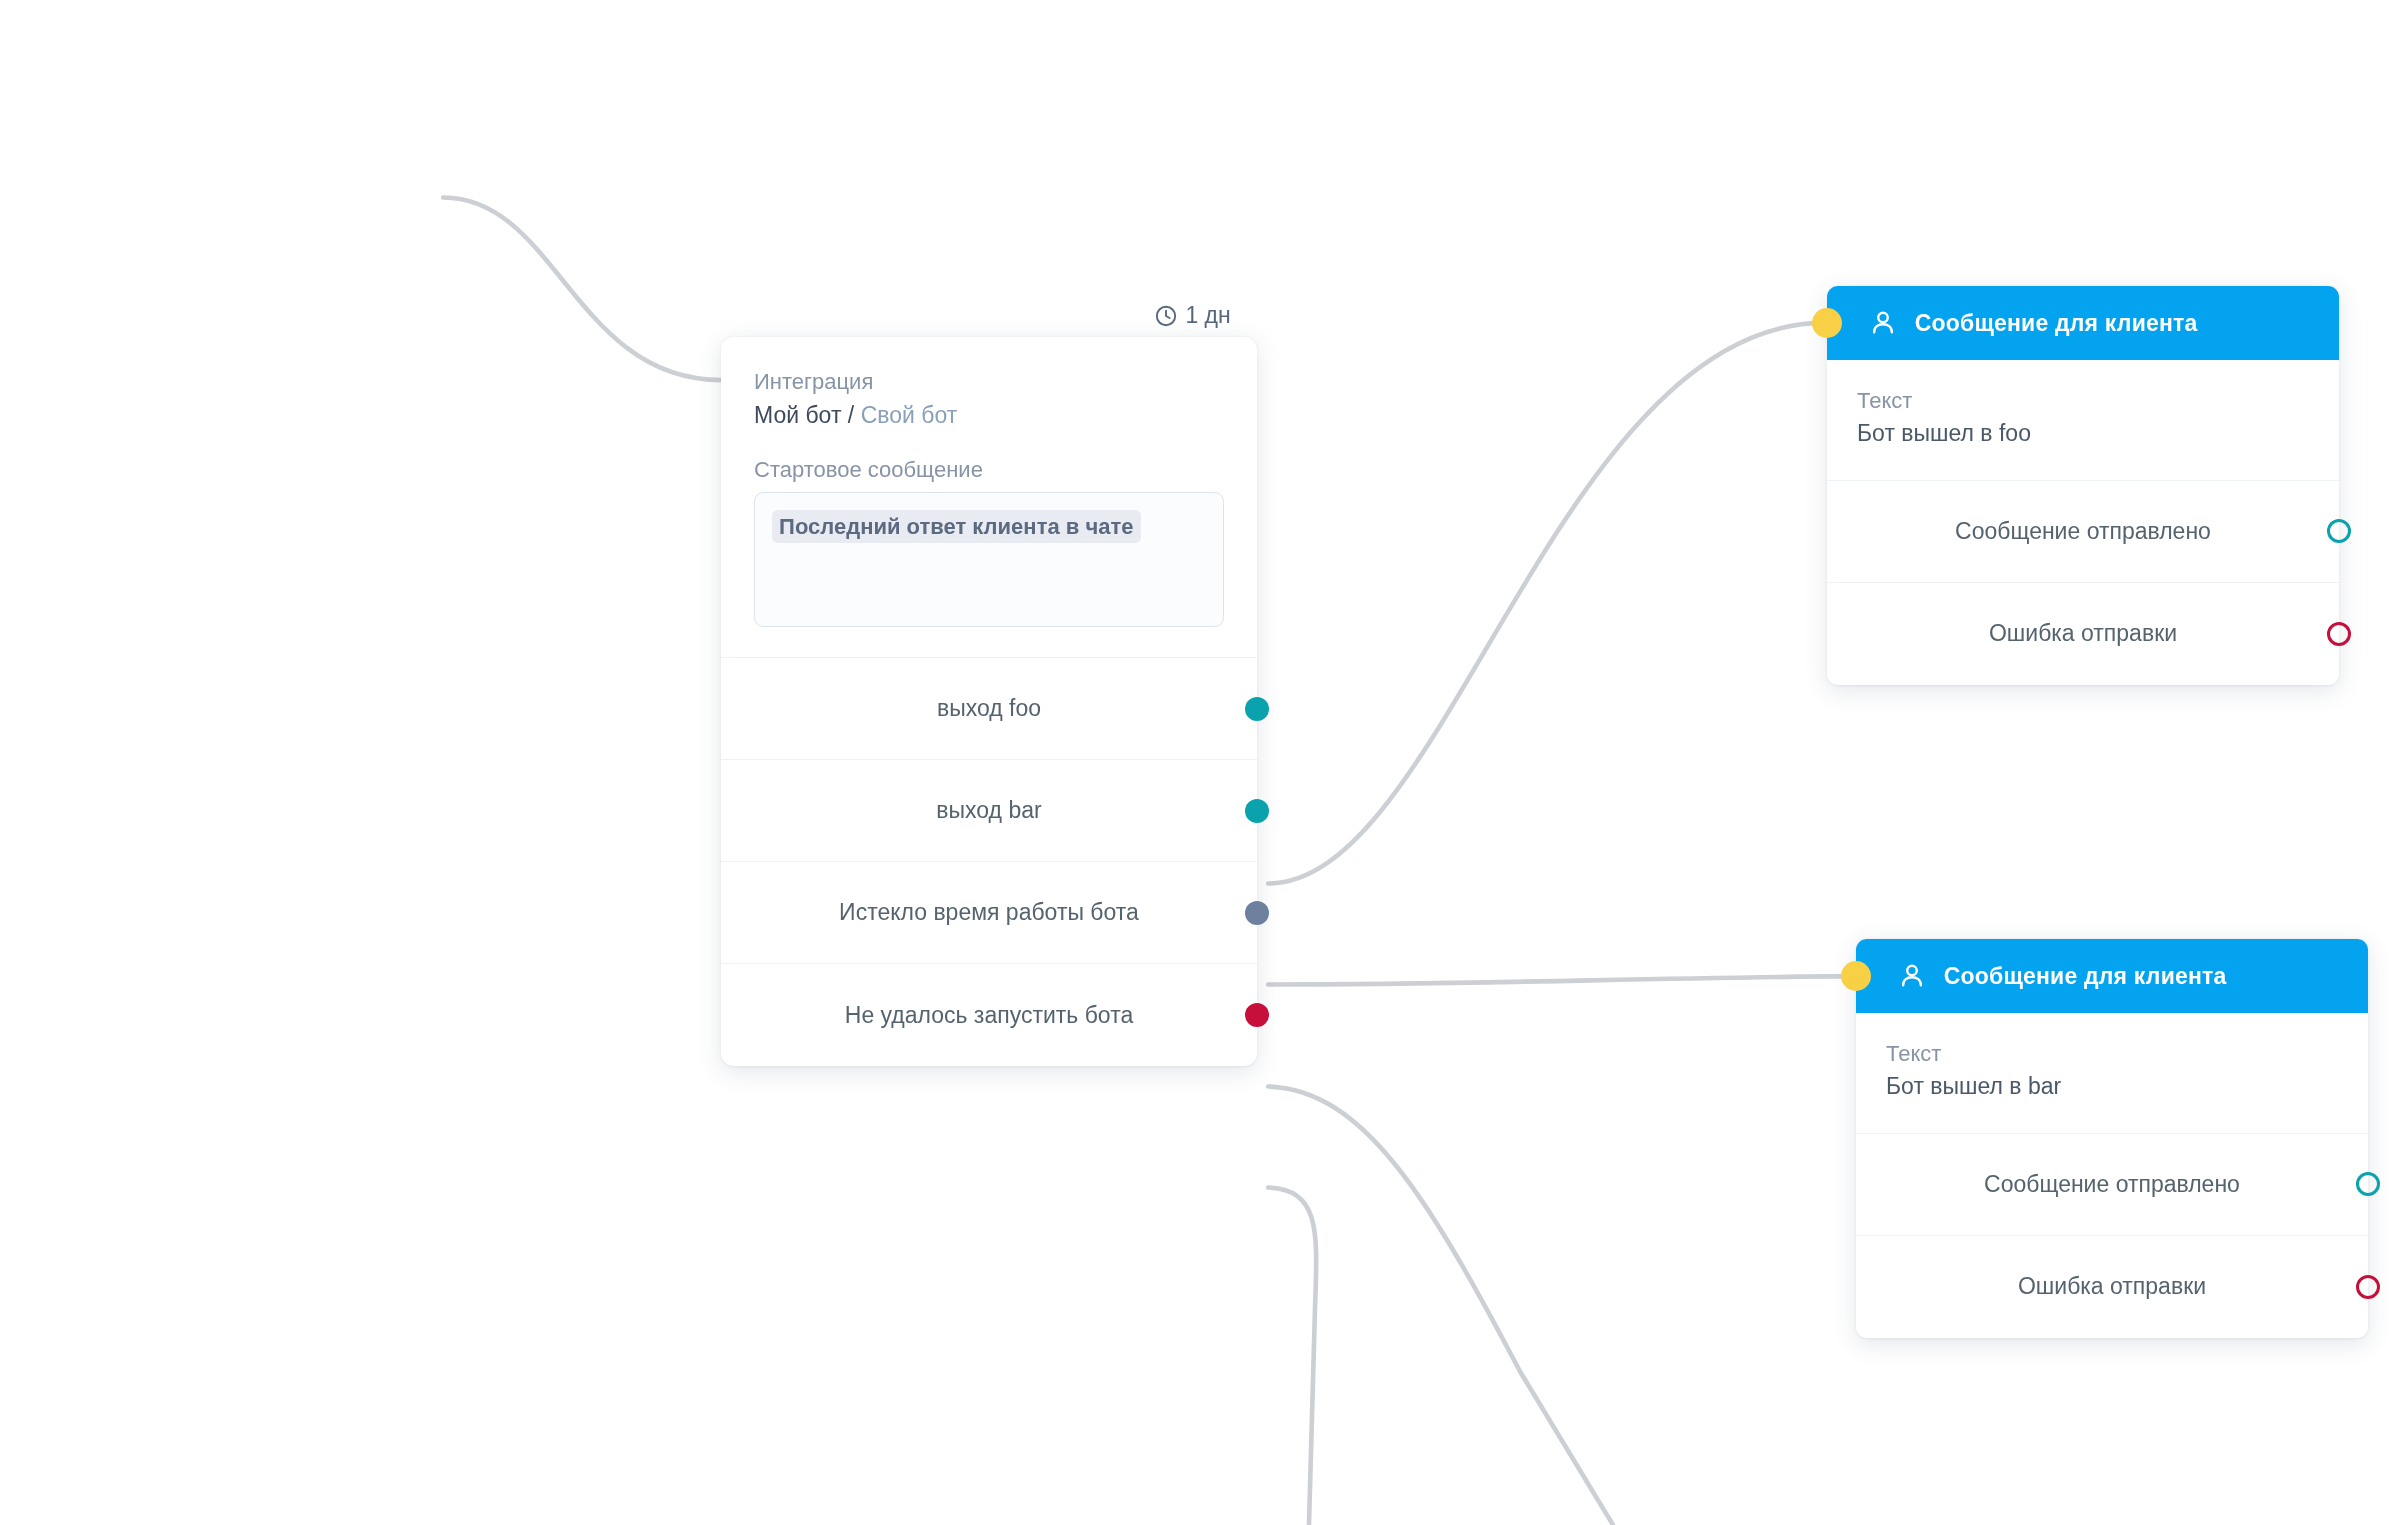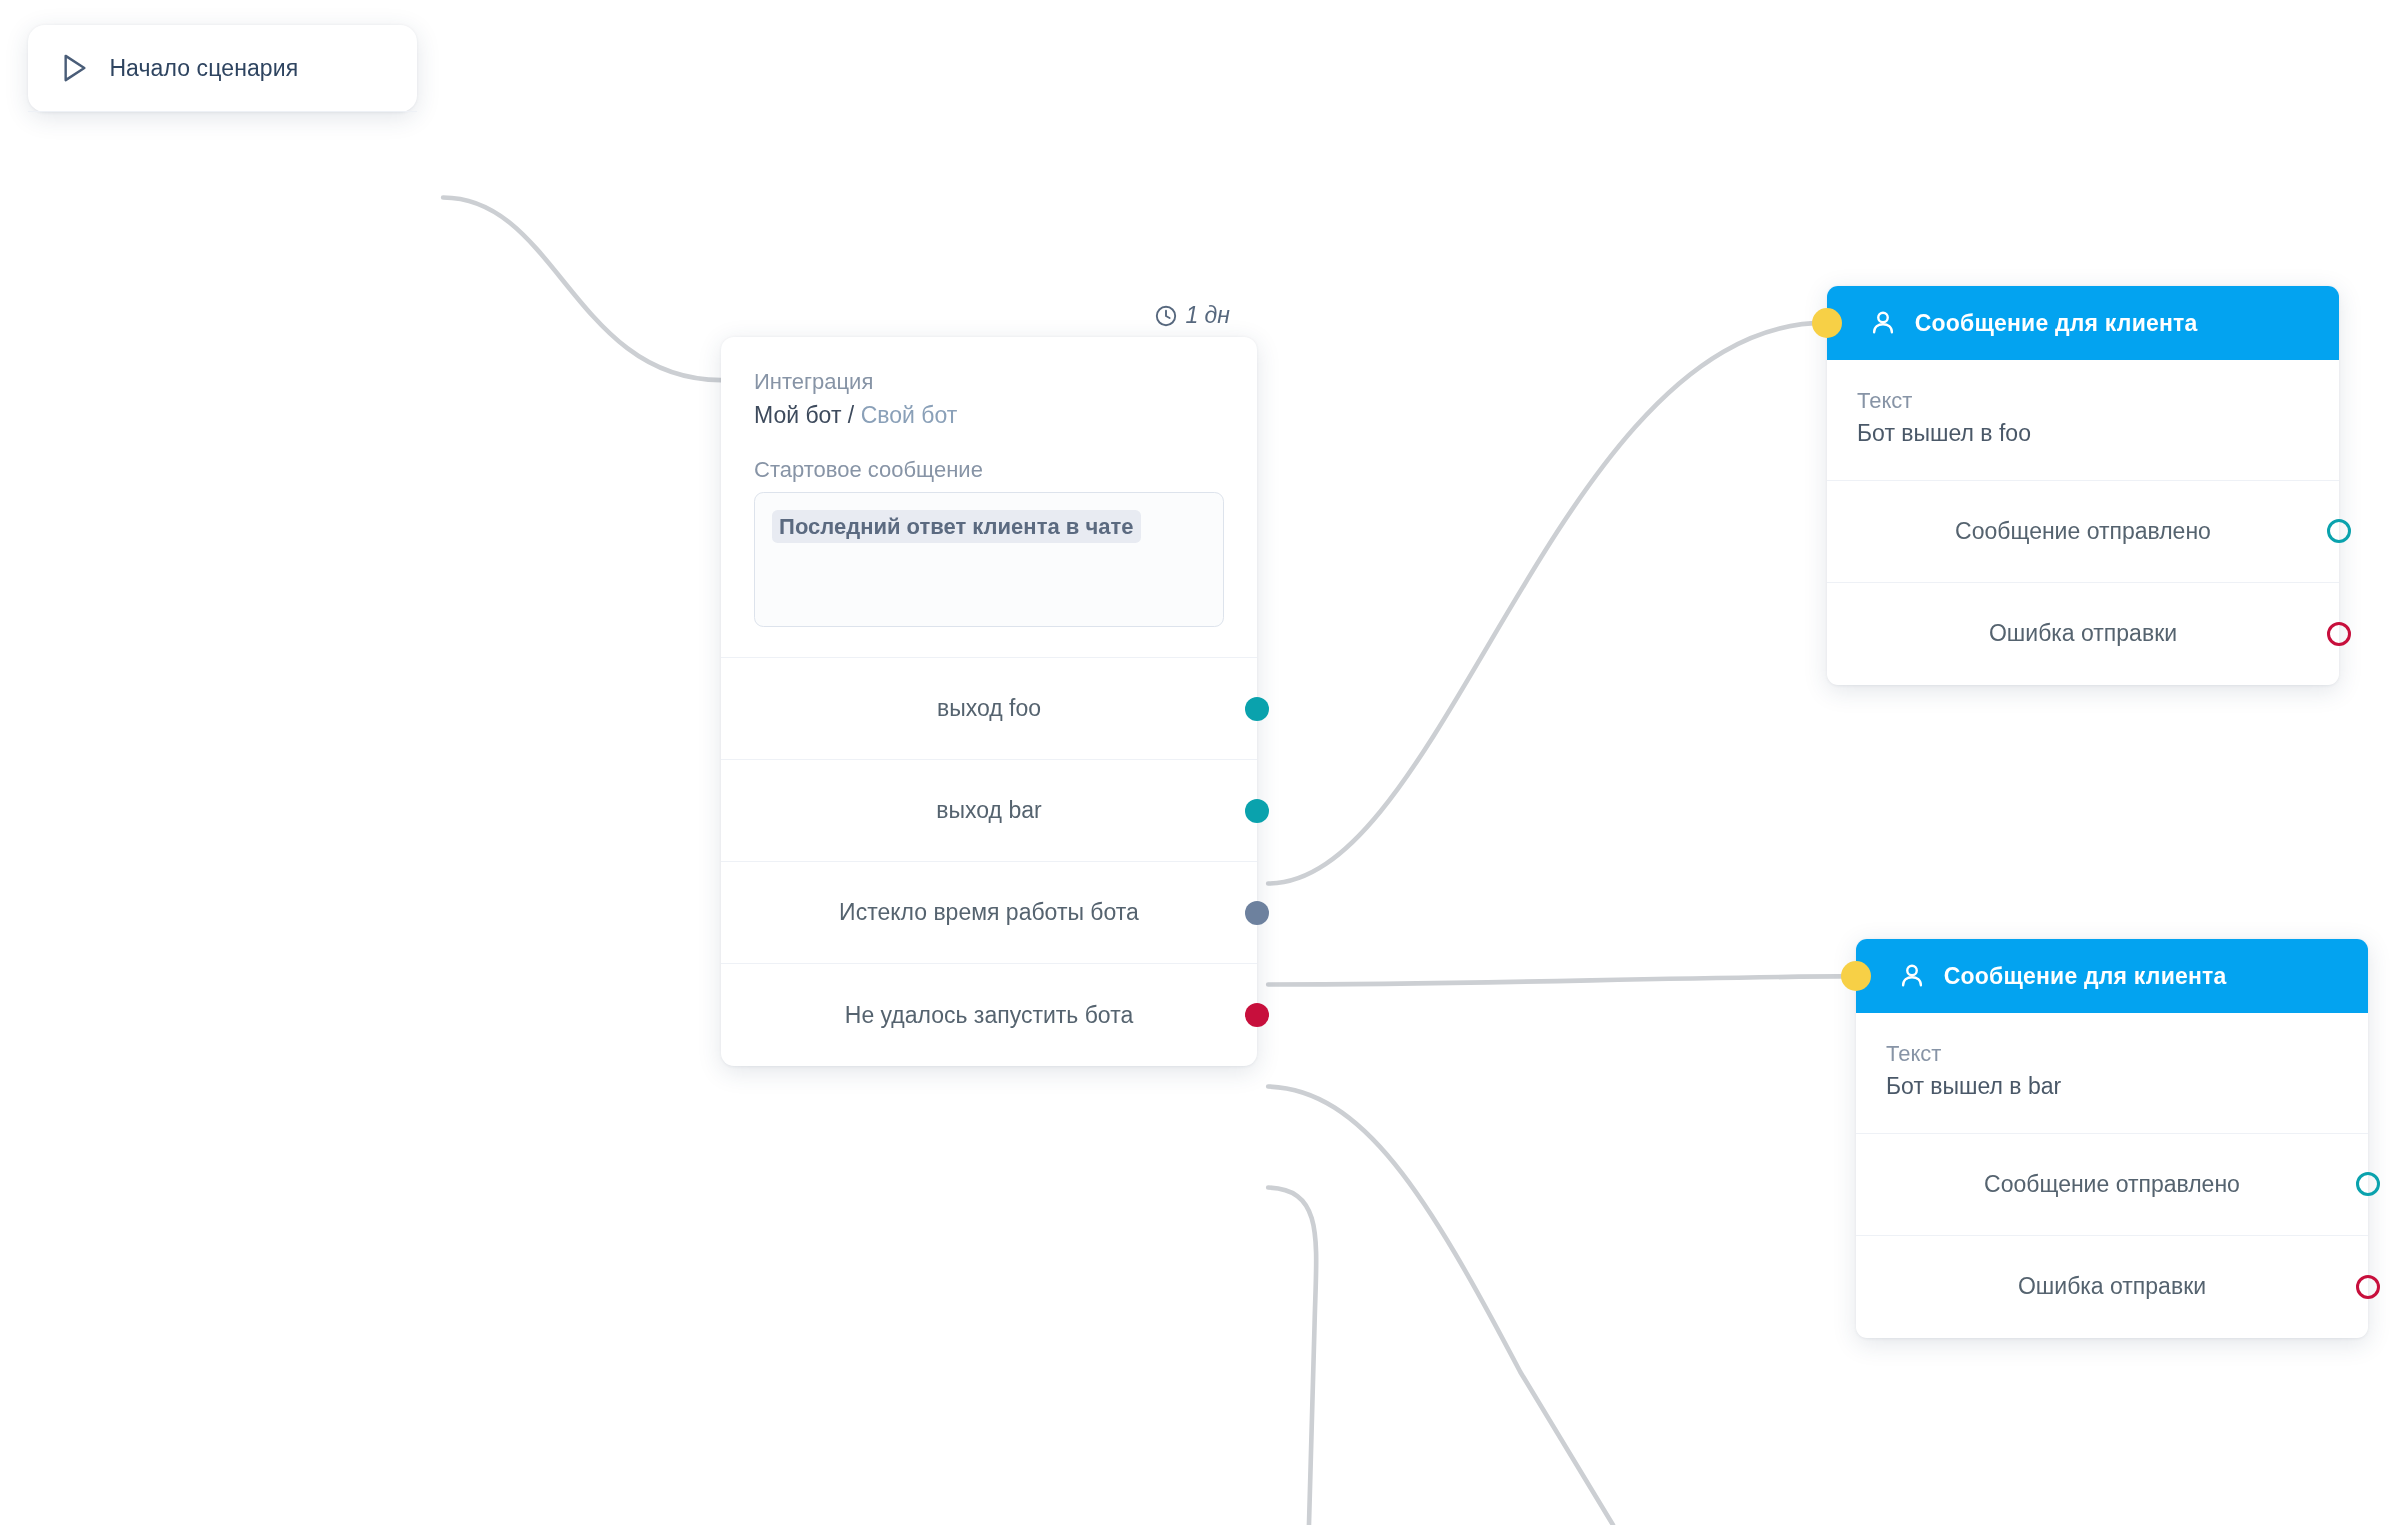--- a/index.html
+++ b/index.html
@@ -217,21 +217,20 @@
   .hollow-crimson { color: #c70f3c; }
 
   
   .timer-badge {
     position: absolute;
     display: flex;
     align-items: center;
     gap: 7.4px;
     font-size: 23px;
     color: #57687e;
-    font-style: italic;
   }
 
   .icon { display: inline-flex; align-items: center; justify-content: center; }
 </style>
 </head>
 <body>
 
 <div id="canvas">
 
   <svg id="edge-layer" viewBox="0 0 2590 1645" width="2401" height="1525">
@@ -241,28 +240,20 @@
     <path d="M 1368 953 C 1560 953, 1680 348, 1970 348" fill="none" stroke="#cccfd3" stroke-width="5" stroke-linecap="round"></path>
 
     <path d="M 1368 1062 C 1600 1062, 1760 1055, 2002 1053" fill="none" stroke="#cccfd3" stroke-width="5" stroke-linecap="round"></path>
 
     <path d="M 1368 1172 C 1470 1175, 1540 1290, 1640 1480 L 1740 1645" fill="none" stroke="#cccfd3" stroke-width="5" stroke-linecap="round"></path>
 
     <path d="M 1368 1281 C 1430 1283, 1420 1340, 1418 1430 L 1412 1645" fill="none" stroke="#cccfd3" stroke-width="5" stroke-linecap="round"></path>
   </svg>
 
   <div class="node start-card" style="left:28px; top:25px;">
-    <div class="start-head">
-      <span class="icon">
-        <svg width="28" height="30" viewBox="0 0 30 32">
-          <path d="M5 3 L25 16 L5 29 Z" fill="none" stroke="#4a5d78" stroke-width="2.6" stroke-linejoin="round"></path>
-        </svg>
-      </span>
-      <span class="start-head-title">Начало сценария</span>
-    </div>
   </div>
 
   <div class="timer-badge" style="left:1154px; top:302px;">
     <span class="icon">
       <svg width="24" height="24" viewBox="0 0 24 24">
         <circle cx="12" cy="12" r="9.2" fill="none" stroke="#57687e" stroke-width="1.9"></circle>
         <path d="M12 6.8 L12 12 L15.6 14" fill="none" stroke="#57687e" stroke-width="1.9" stroke-linecap="round"></path>
       </svg>
     </span>
     <span>1 дн</span>

